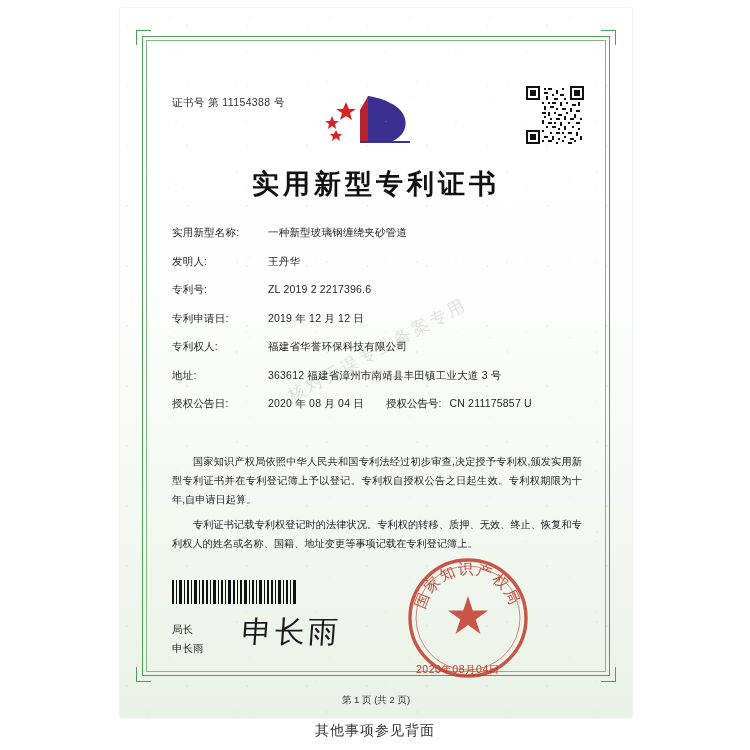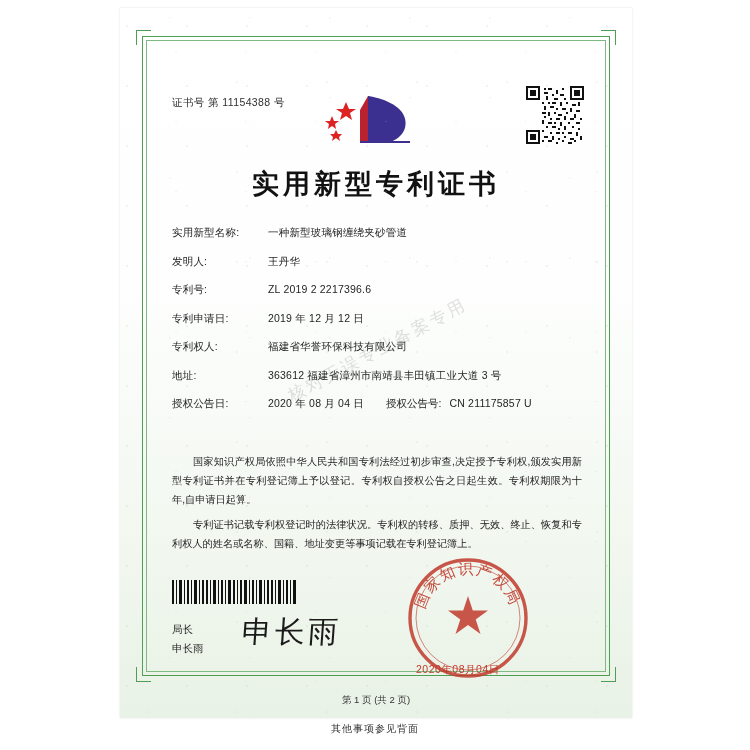--- a/index.html
+++ b/index.html
@@ -222,21 +222,21 @@
     text-align: center;
     font-size: 9.5px;
     color: #333333;
   }
   .bottom-note {
     position: absolute;
     left: 0;
     right: 0;
     top: 722px;
     text-align: center;
-    font-size: 10px;
+    font-size: 14px;
     color: #333333;
     letter-spacing: 1px;
   }
 
   
   .watermark {
     position: absolute;
     left: 150px;
     top: 300px;
     width: 330px;

